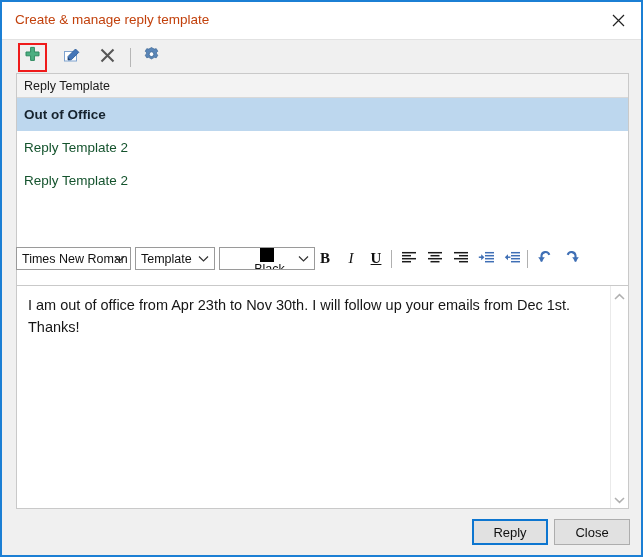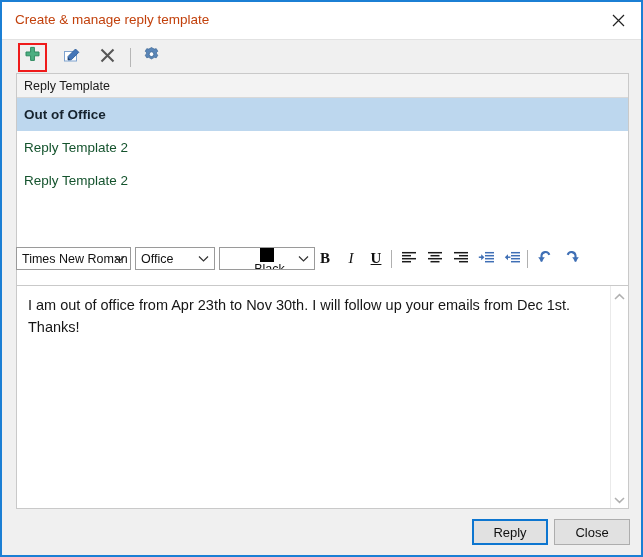--- a/index.html
+++ b/index.html
@@ -328,21 +328,21 @@
     <div class="combo combo-font">
       <span class="label">Times New Roman</span>
       <span class="chev">
         <svg width="11" height="8" viewBox="0 0 11 8">
             <path d="M1 1.5 L5.5 6 L10 1.5" stroke="#333" stroke-width="1.2" fill="none"></path>
           </svg>
       </span>
     </div>
 
     <div class="combo combo-size">
-      <span class="label">Office</span>
+      <span class="label">Template</span>
       <span class="chev">
         <svg width="11" height="8" viewBox="0 0 11 8">
             <path d="M1 1.5 L5.5 6 L10 1.5" stroke="#333" stroke-width="1.2" fill="none"></path>
           </svg>
       </span>
     </div>
 
     <div class="combo combo-color">
       <span class="swatch"></span>
       <span class="label">Black</span>

